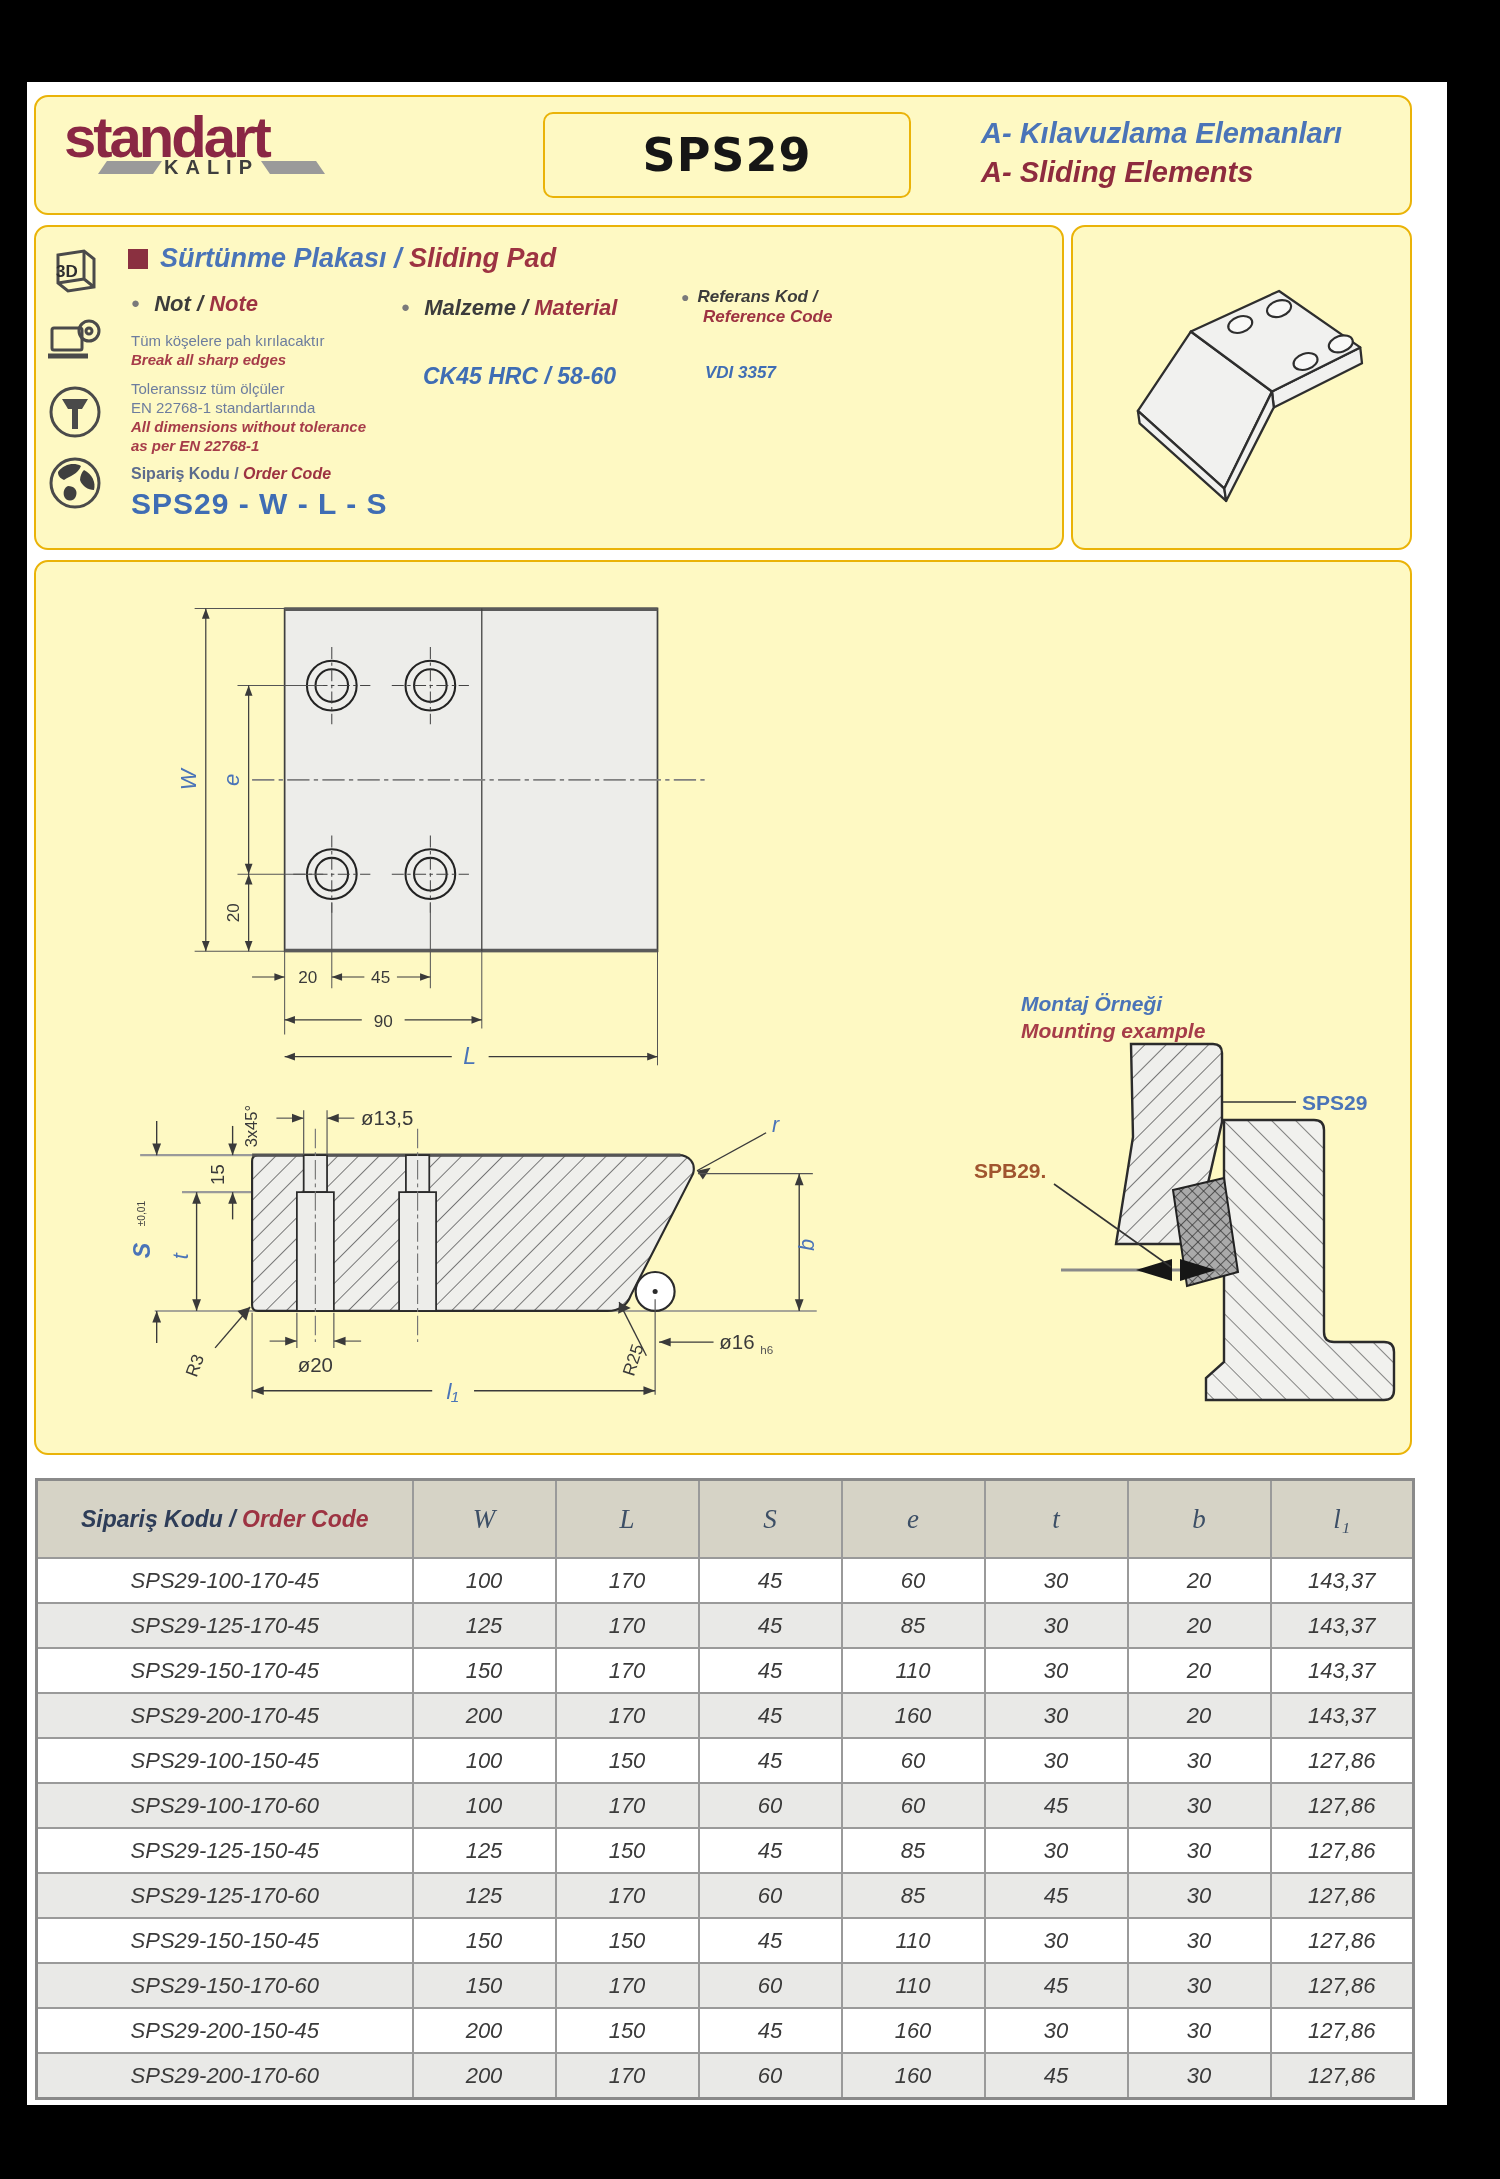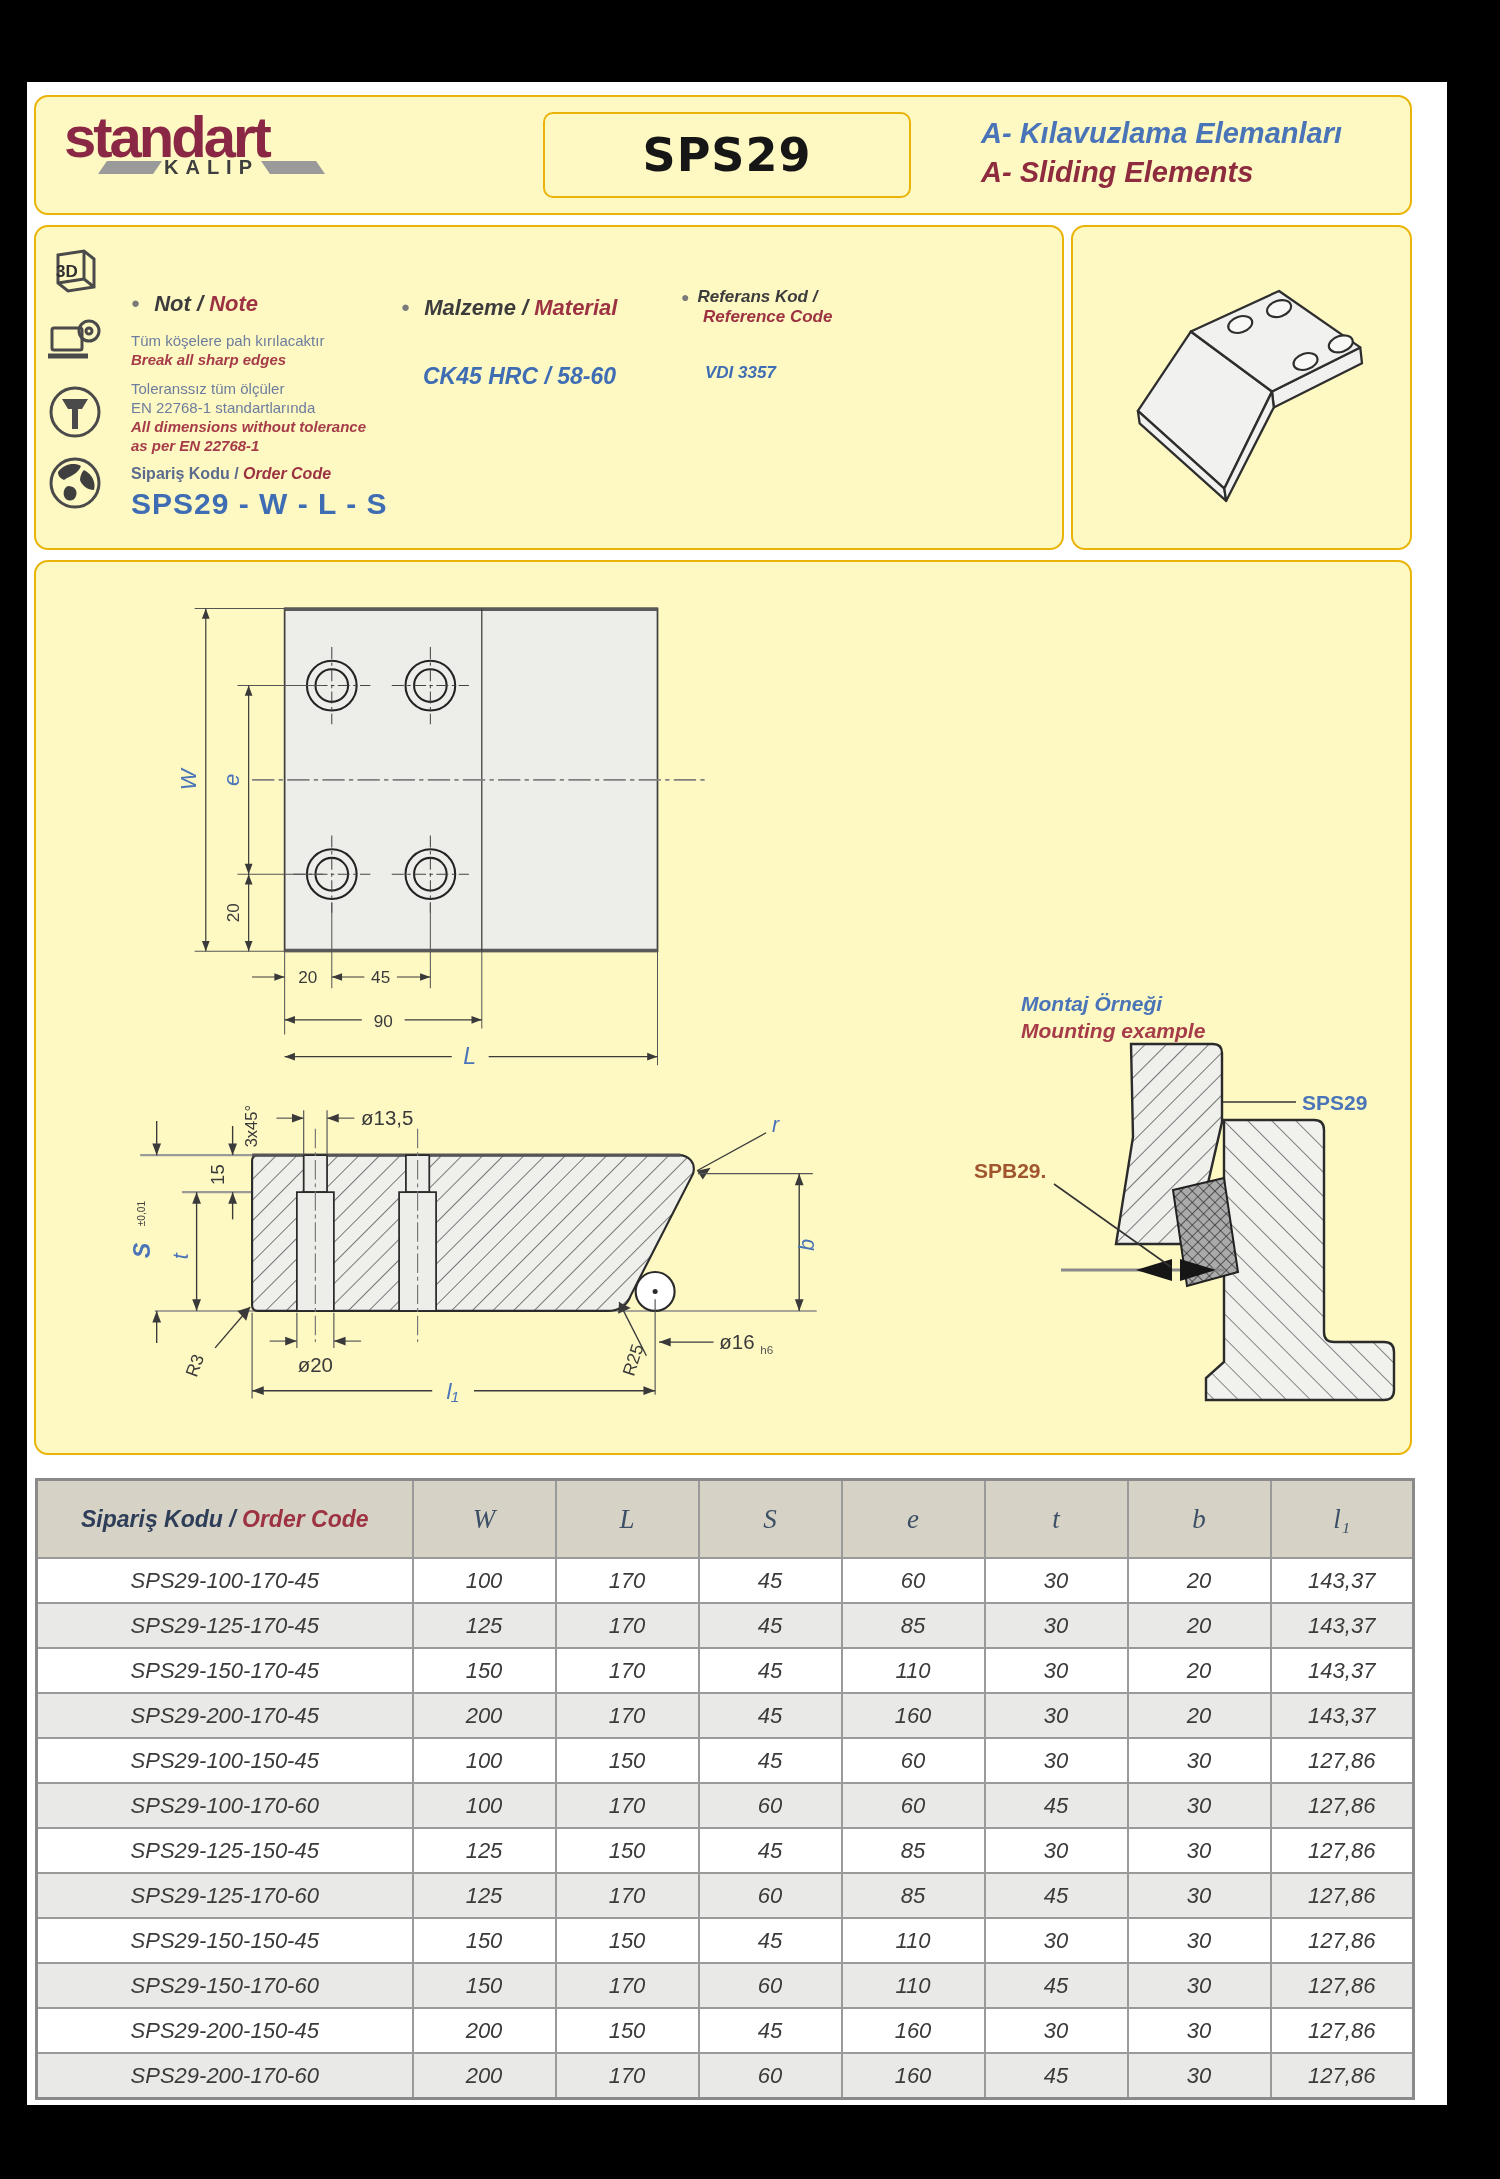--- a/index.html
+++ b/index.html
@@ -146,20 +146,27 @@
         </g>
       </svg>
       <svg width="54" height="54" viewBox="0 0 54 54">
         <circle cx="27" cy="27" r="24" fill="none" stroke="#4a4a4a" stroke-width="3"></circle>
         <path d="M10,16 C16,8 26,6 33,10 C30,18 22,20 16,24 C12,22 10,20 10,16 Z" fill="#3f3f3f"></path>
         <path d="M36,14 C44,18 48,26 46,34 C40,34 34,30 32,24 C32,20 34,16 36,14 Z" fill="#3f3f3f"></path>
         <path d="M20,30 C26,30 30,34 28,40 C26,46 18,46 16,40 C15,36 16,32 20,30 Z" fill="#3f3f3f"></path>
       </svg>
     </div>
 
+    <div class="info-title">
+      <span class="sq"></span>
+      <span class="t">
+        <span class="b">Sürtünme Plakası /</span>
+        <span class="r">Sliding Pad</span>
+      </span>
+    </div>
 
     <div class="note-block">
       <div class="lbl-row">
         <span class="bullet">●</span>
         <span>Not</span> /
         <span class="red">Note</span>
       </div>
       <div class="note-lines">
         <div class="tr">Tüm köşelere  pah kırılacaktır</div>
         <div class="en">Break all sharp edges</div>

